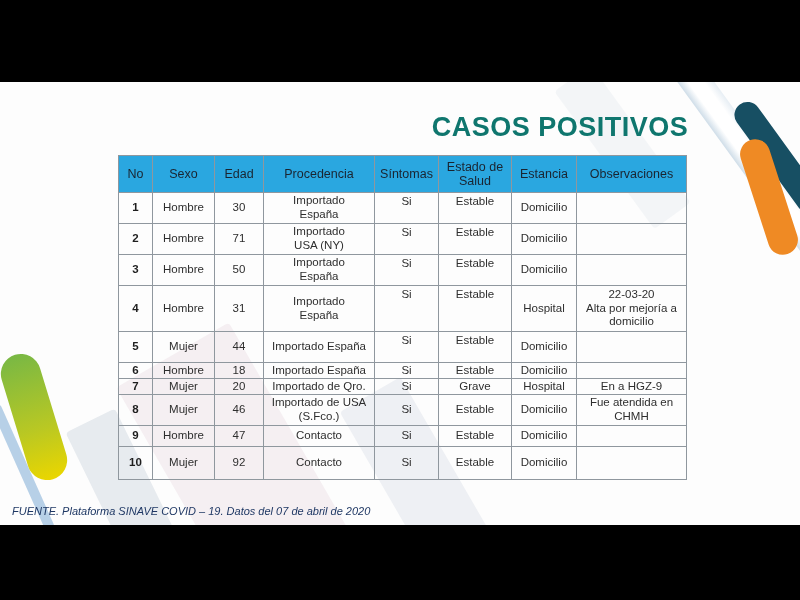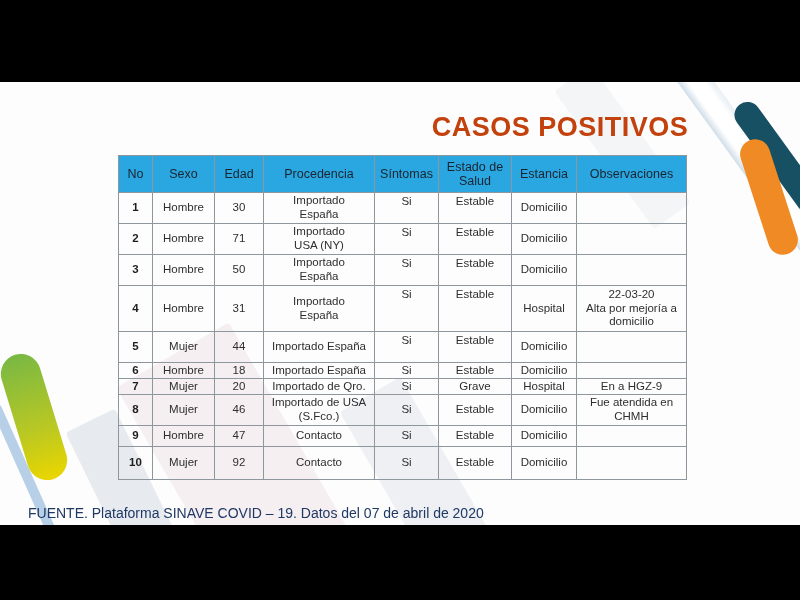--- a/index.html
+++ b/index.html
@@ -28,21 +28,21 @@
     left:739px;top:-40px;width:30px;height:240px;transform:rotate(-36deg);
     background:linear-gradient(90deg,#cfdde8 0,#ffffff 28%,#ffffff 72%,#e7eef4 100%);
   }
   #teal-bar{left:765px;top:10px;width:26px;height:130px;transform:rotate(-36deg);border-radius:14px;background:#174F63;}
   #orange-bar{left:754px;top:55px;width:30px;height:120px;transform:rotate(-18deg);border-radius:16px;background:#EF8A24;}
   #green-bar{left:14px;top:270px;width:40px;height:130px;transform:rotate(-17deg);border-radius:20px;
     background:linear-gradient(180deg,#79B844 0%,#b9c823 60%,#EAD600 100%);}
   
   .title{
     position:absolute;left:420px;top:30px;width:280px;z-index:2;
-    text-align:center;font-size:27px;font-weight:700;letter-spacing:.5px;color:#c2410c;
+    text-align:center;font-size:27px;font-weight:700;letter-spacing:.5px;color:#0f766e;
   }
   table.cases{
     position:absolute;left:118px;top:73px;width:568px;z-index:2;
     border-collapse:collapse;table-layout:fixed;background:transparent;
   }
   .cases th,.cases td{
     border:1px solid #8F979E;white-space:pre-line;text-align:center;
     vertical-align:middle;padding:0 2px;overflow:hidden;
   }
   .cases thead th{
@@ -56,22 +56,22 @@
   .cases tbody tr:nth-child(2){height:31px;}
   .cases tbody tr:nth-child(3){height:31px;}
   .cases tbody tr:nth-child(4){height:46px;}
   .cases tbody tr:nth-child(5){height:31px;}
   .cases tbody tr:nth-child(6){height:16px;}
   .cases tbody tr:nth-child(7){height:16px;}
   .cases tbody tr:nth-child(8){height:31px;}
   .cases tbody tr:nth-child(9){height:21px;}
   .cases tbody tr:nth-child(10){height:33px;}
   .footer{
-    position:absolute;left:28px;top:423px;z-index:2;
-    font-size:14px;color:#1F3864;
+    position:absolute;left:12px;top:423px;z-index:2;
+    font-size:11px;color:#1F3864;font-style:italic;
   }
 </style>
 </head>
 <body>
 
 <div id="letterbox-top" class="letterbox"></div>
 
 <div class="slide">
 
   <div id="stripe-top-faint" class="stripe"></div>

